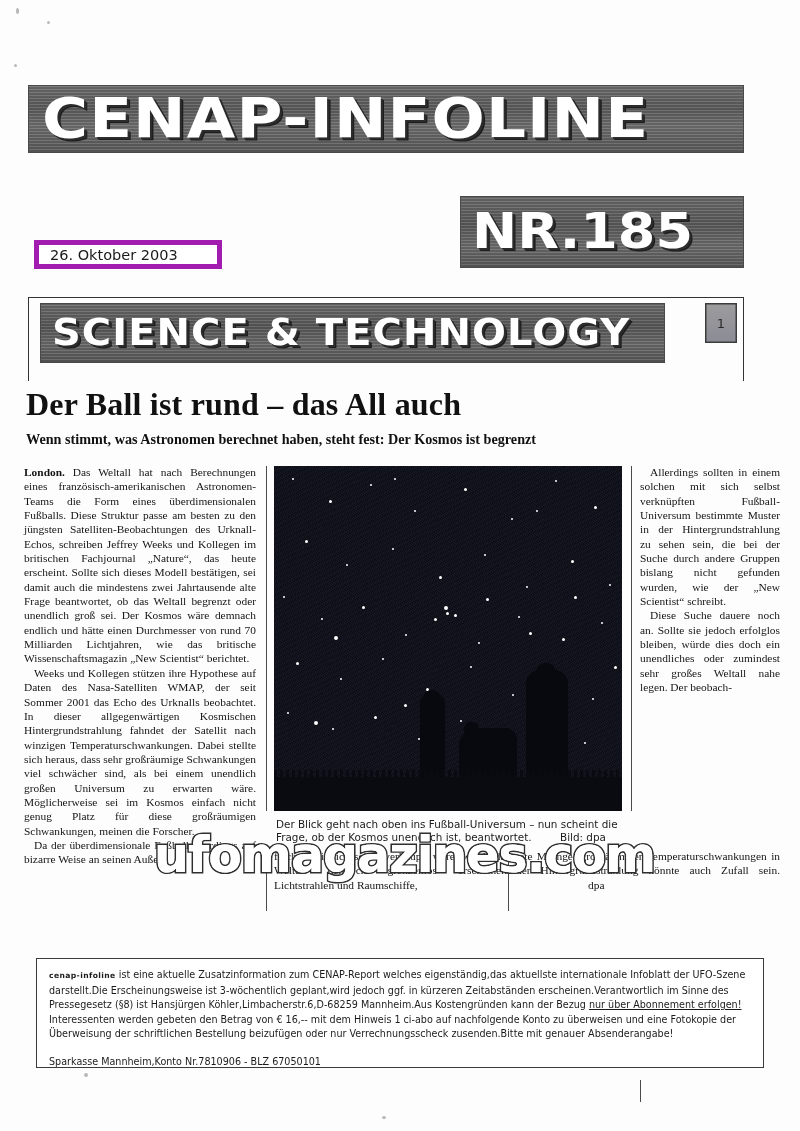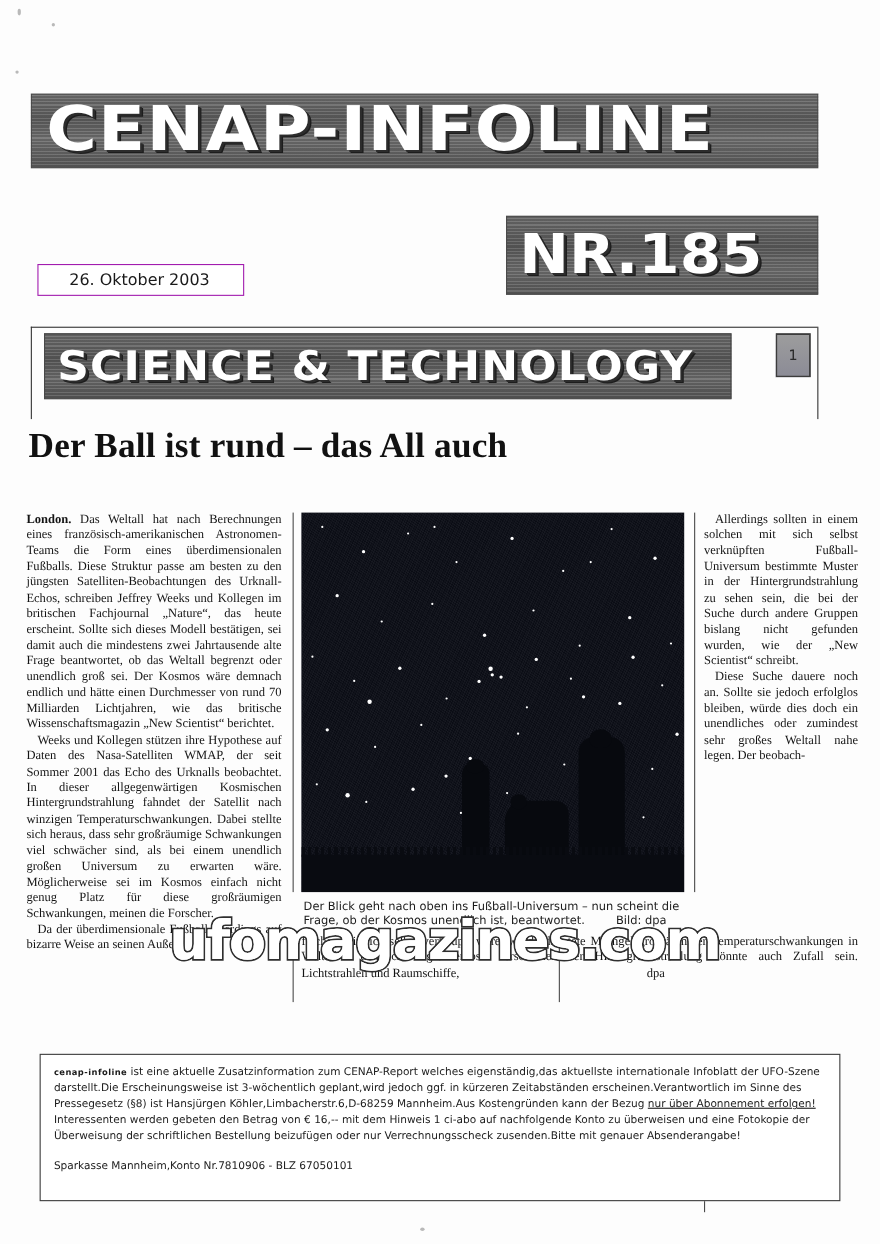--- a/index.html
+++ b/index.html
@@ -49,24 +49,24 @@
     font-family:"DejaVu Sans", sans-serif;
     font-weight:bold;font-size:50px;letter-spacing:0px;
     color:#ffffff;transform:scaleX(1.08);transform-origin:left center;
     text-shadow:2px 2px 0 #2c2c2c, 3px 3px 0 #1d1d1d;
     white-space:nowrap;line-height:76px;
   }
 
   
   .date-box{
     position:absolute;left:34px;top:240px;width:188px;height:29px;
-    border:1px solid #a21caf;background:#fff;
+    border:5px solid #a21caf;background:#fff;
     font-family:"DejaVu Sans", sans-serif;
     font-size:14.5px;color:#1a1a1a;
-    display:flex;align-items:center;padding-left:28px;box-sizing:border-box;
+    display:flex;align-items:center;padding-left:11px;box-sizing:border-box;
   }
 
   
   .section-frame{
     position:absolute;left:28px;top:297px;width:716px;height:84px;
     border-left:1.5px solid #333;border-top:1.5px solid #333;
     box-sizing:border-box;
   }
   .section-frame:after{
     content:"";position:absolute;right:0;top:0;bottom:0;width:1.5px;background:#333;
@@ -178,21 +178,21 @@
     white-space:nowrap;line-height:60px;
     pointer-events:none;
   }
   .watermark span{
     color:#ffffff;
     paint-order:stroke fill;
   }
 
   
   .footer{
-    position:absolute;left:36px;top:958px;width:728px;height:134px;
+    position:absolute;left:36px;top:958px;width:728px;height:110px;
     border:1px solid #3b3b3b;box-sizing:border-box;background:#fff;
     padding:9px 12px 0 12px;
     font-family:"DejaVu Sans", sans-serif;
     font-size:9.6px;line-height:14.6px;color:#1b1b1b;
   }
   .footer .brand{
     font-weight:bold;font-size:7.6px;letter-spacing:.4px;
     font-family:"DejaVu Sans", sans-serif;
   }
   .footer u{text-decoration:underline;}
@@ -223,20 +223,21 @@
 
   <div class="section-frame"></div>
   <div class="section-banner">
     <div class="section-text">SCIENCE &amp; TECHNOLOGY</div>
   </div>
   <div class="page-num-box">
     <span>1</span>
   </div>
 
   <div class="headline">Der Ball ist rund – das All auch</div>
+  <div class="deck">Wenn stimmt, was Astronomen berechnet haben, steht fest: Der Kosmos ist begrenzt</div>
 
   <div class="rule-v" style="left:266px;top:466px;height:345px;"></div>
   <div class="rule-v" style="left:631px;top:466px;height:345px;"></div>
   <div class="rule-v" style="left:266px;top:849px;height:62px;"></div>
   <div class="rule-v" style="left:508px;top:849px;height:62px;"></div>
   <div class="rule-v" style="left:640px;top:1080px;height:22px;"></div>
 
   <div class="col" id="col1">
     <p class="first"><b>London.</b><span> Das Weltall hat nach Berechnungen eines französisch-amerikanischen Astronomen-Teams die Form eines überdimensionalen Fußballs. Diese Struktur passe am besten zu den jüngsten Satelliten-Beobachtungen des Urknall-Echos, schreiben Jeffrey Weeks und Kollegen im britischen Fachjournal „Nature“, das heute erscheint. Sollte sich dieses Modell bestätigen, sei damit auch die mindestens zwei Jahrtausende alte Frage beantwortet, ob das Weltall begrenzt oder unendlich groß sei. Der Kosmos wäre demnach endlich und hätte einen Durchmesser von rund 70 Milliarden Lichtjahren, wie das britische Wissenschaftsmagazin „New Scientist“ berichtet.</span></p>
     <p><span>Weeks und Kollegen stützen ihre Hypothese auf Daten des Nasa-Satelliten WMAP, der seit Sommer 2001 das Echo des Urknalls beobachtet. In dieser allgegenwärtigen Kosmischen Hintergrundstrahlung fahndet der Satellit nach winzigen Temperaturschwankungen. Dabei stellte sich heraus, dass sehr großräumige Schwankungen viel schwächer sind, als bei einem unendlich großen Universum zu erwarten wäre. Möglicherweise sei im Kosmos einfach nicht genug Platz für diese großräumigen Schwankungen, meinen die Forscher.</span></p>

